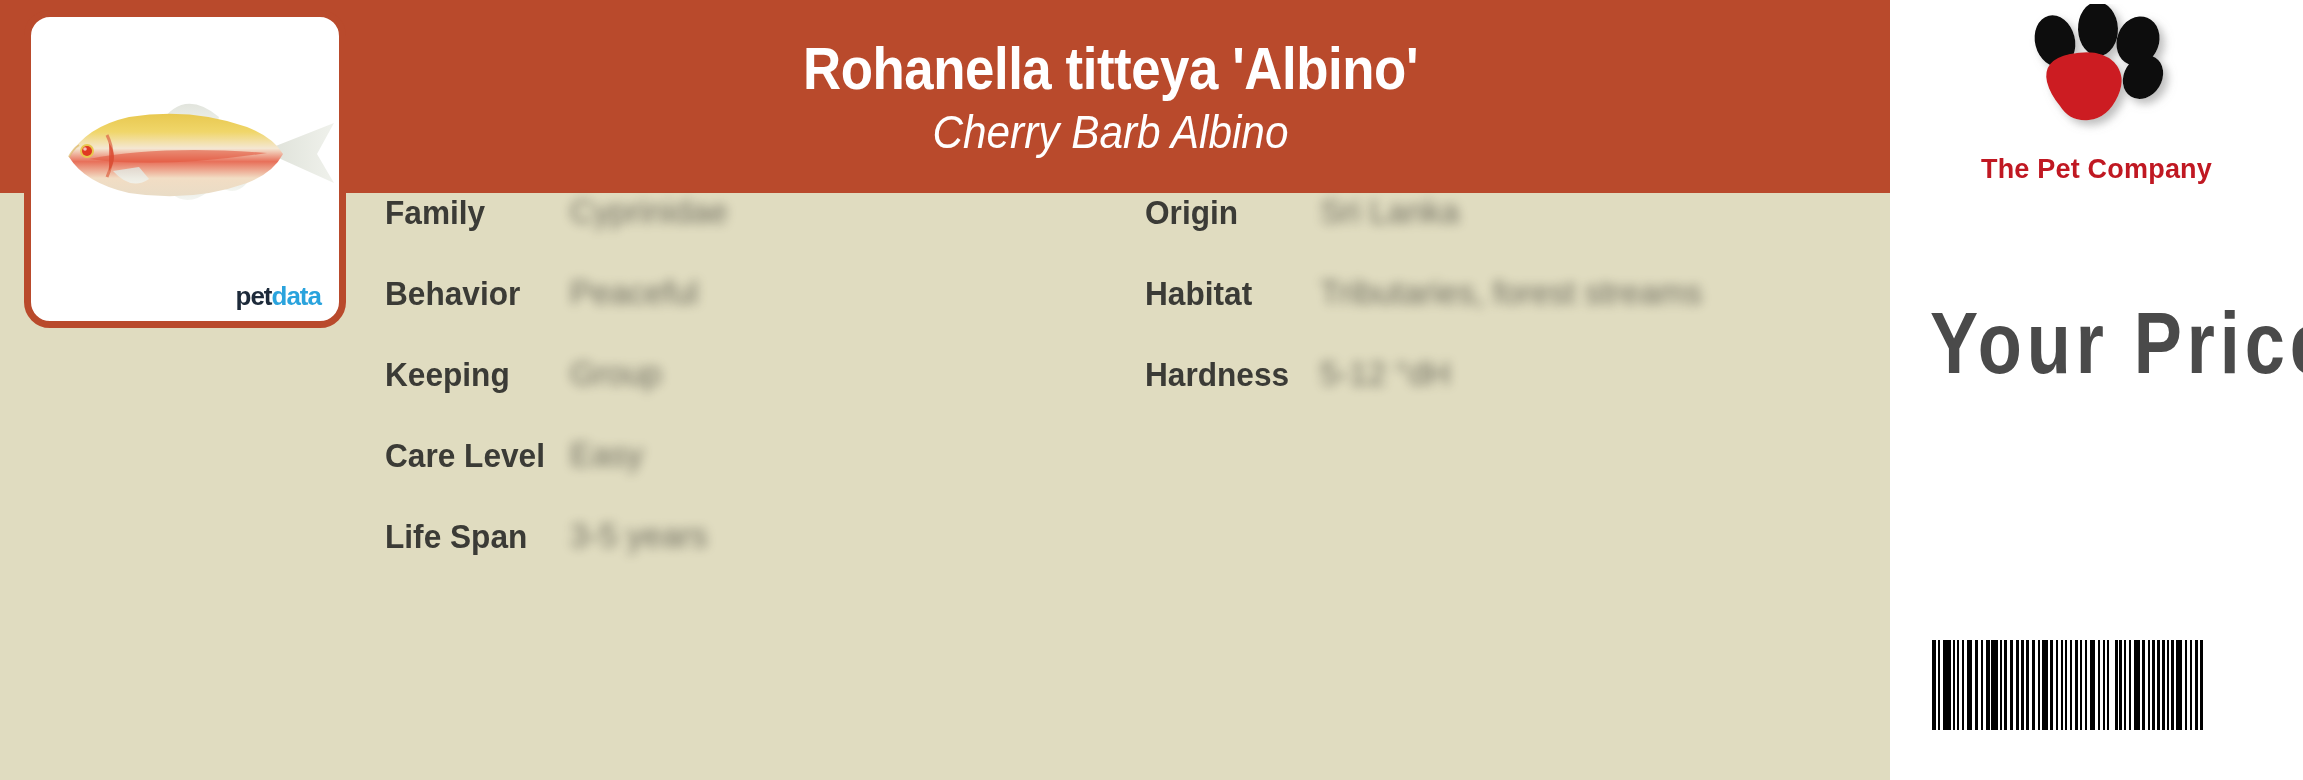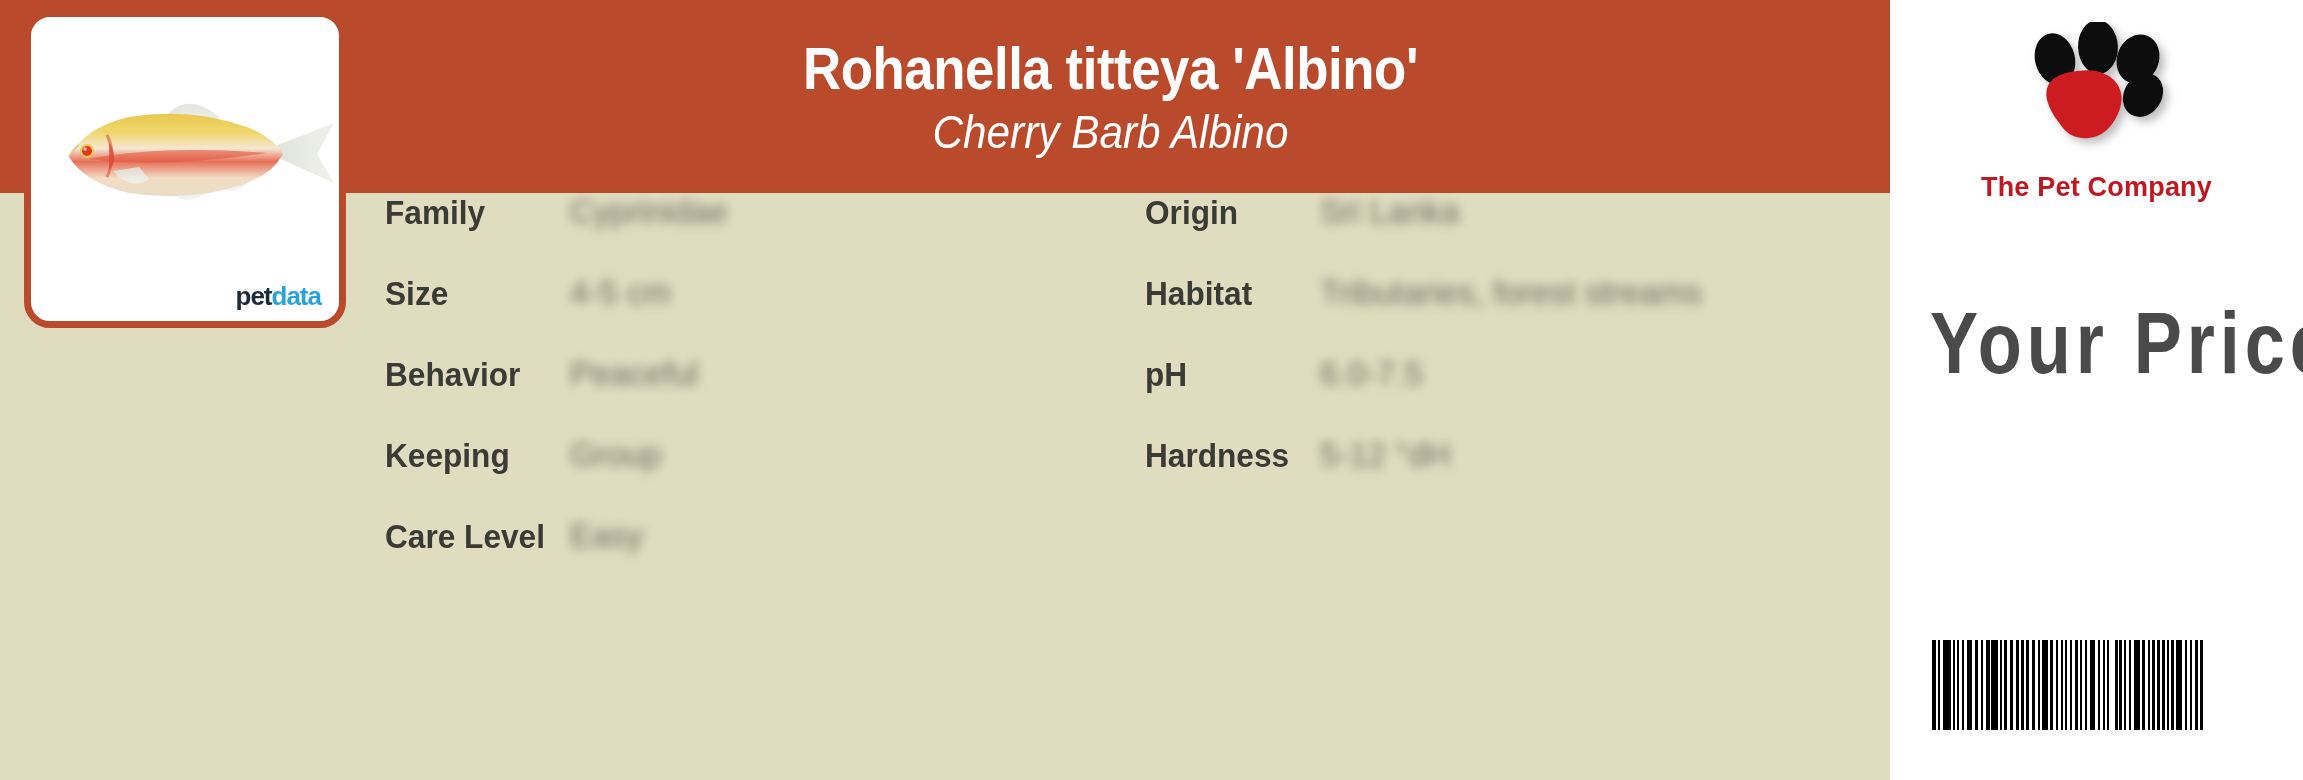--- a/index.html
+++ b/index.html
@@ -116,21 +116,21 @@
     opacity:.82;
   }
 
   
   .price-panel{
     position:absolute; left:1890px; top:0;
     width:413px; height:780px;
     background:#ffffff;
   }
   .brand-logo{
-    position:absolute; left:0; top:22px;
+    position:absolute; left:0; top:4px;
     width:413px; height:200px;
   }
   .paw{
     position:absolute; left:0; top:0;
     width:413px; height:150px;
   }
   .brand-name{
     position:absolute; left:0; top:150px;
     width:413px;
     text-align:center;
@@ -171,48 +171,44 @@
       </div>
     </div>
 
     <div class="specs">
       <div class="spec-col col-left" id="col-left">
           <div class="spec-row">
             <span class="spec-label">Family</span>
             <span class="spec-value">Cyprinidae</span>
           </div>
           <div class="spec-row">
-            <span class="spec-label">Size</span>
-            <span class="spec-value">4-5 cm</span>
-          </div>
-          <div class="spec-row">
             <span class="spec-label">Behavior</span>
             <span class="spec-value">Peaceful</span>
           </div>
           <div class="spec-row">
             <span class="spec-label">Keeping</span>
             <span class="spec-value">Group</span>
           </div>
           <div class="spec-row">
             <span class="spec-label">Care Level</span>
             <span class="spec-value">Easy</span>
           </div>
+          <div class="spec-row">
+            <span class="spec-label">Life Span</span>
+            <span class="spec-value">3-5 years</span>
+          </div>
         </div>
       <div class="spec-col col-right" id="col-right">
           <div class="spec-row">
             <span class="spec-label">Origin</span>
             <span class="spec-value">Sri Lanka</span>
           </div>
           <div class="spec-row">
             <span class="spec-label">Habitat</span>
             <span class="spec-value">Tributaries, forest streams</span>
-          </div>
-          <div class="spec-row">
-            <span class="spec-label">pH</span>
-            <span class="spec-value">6.0-7.5</span>
           </div>
           <div class="spec-row">
             <span class="spec-label">Hardness</span>
             <span class="spec-value">5-12 °dH</span>
           </div>
         </div>
     </div>
   </div>
 
   <div class="image-card">

